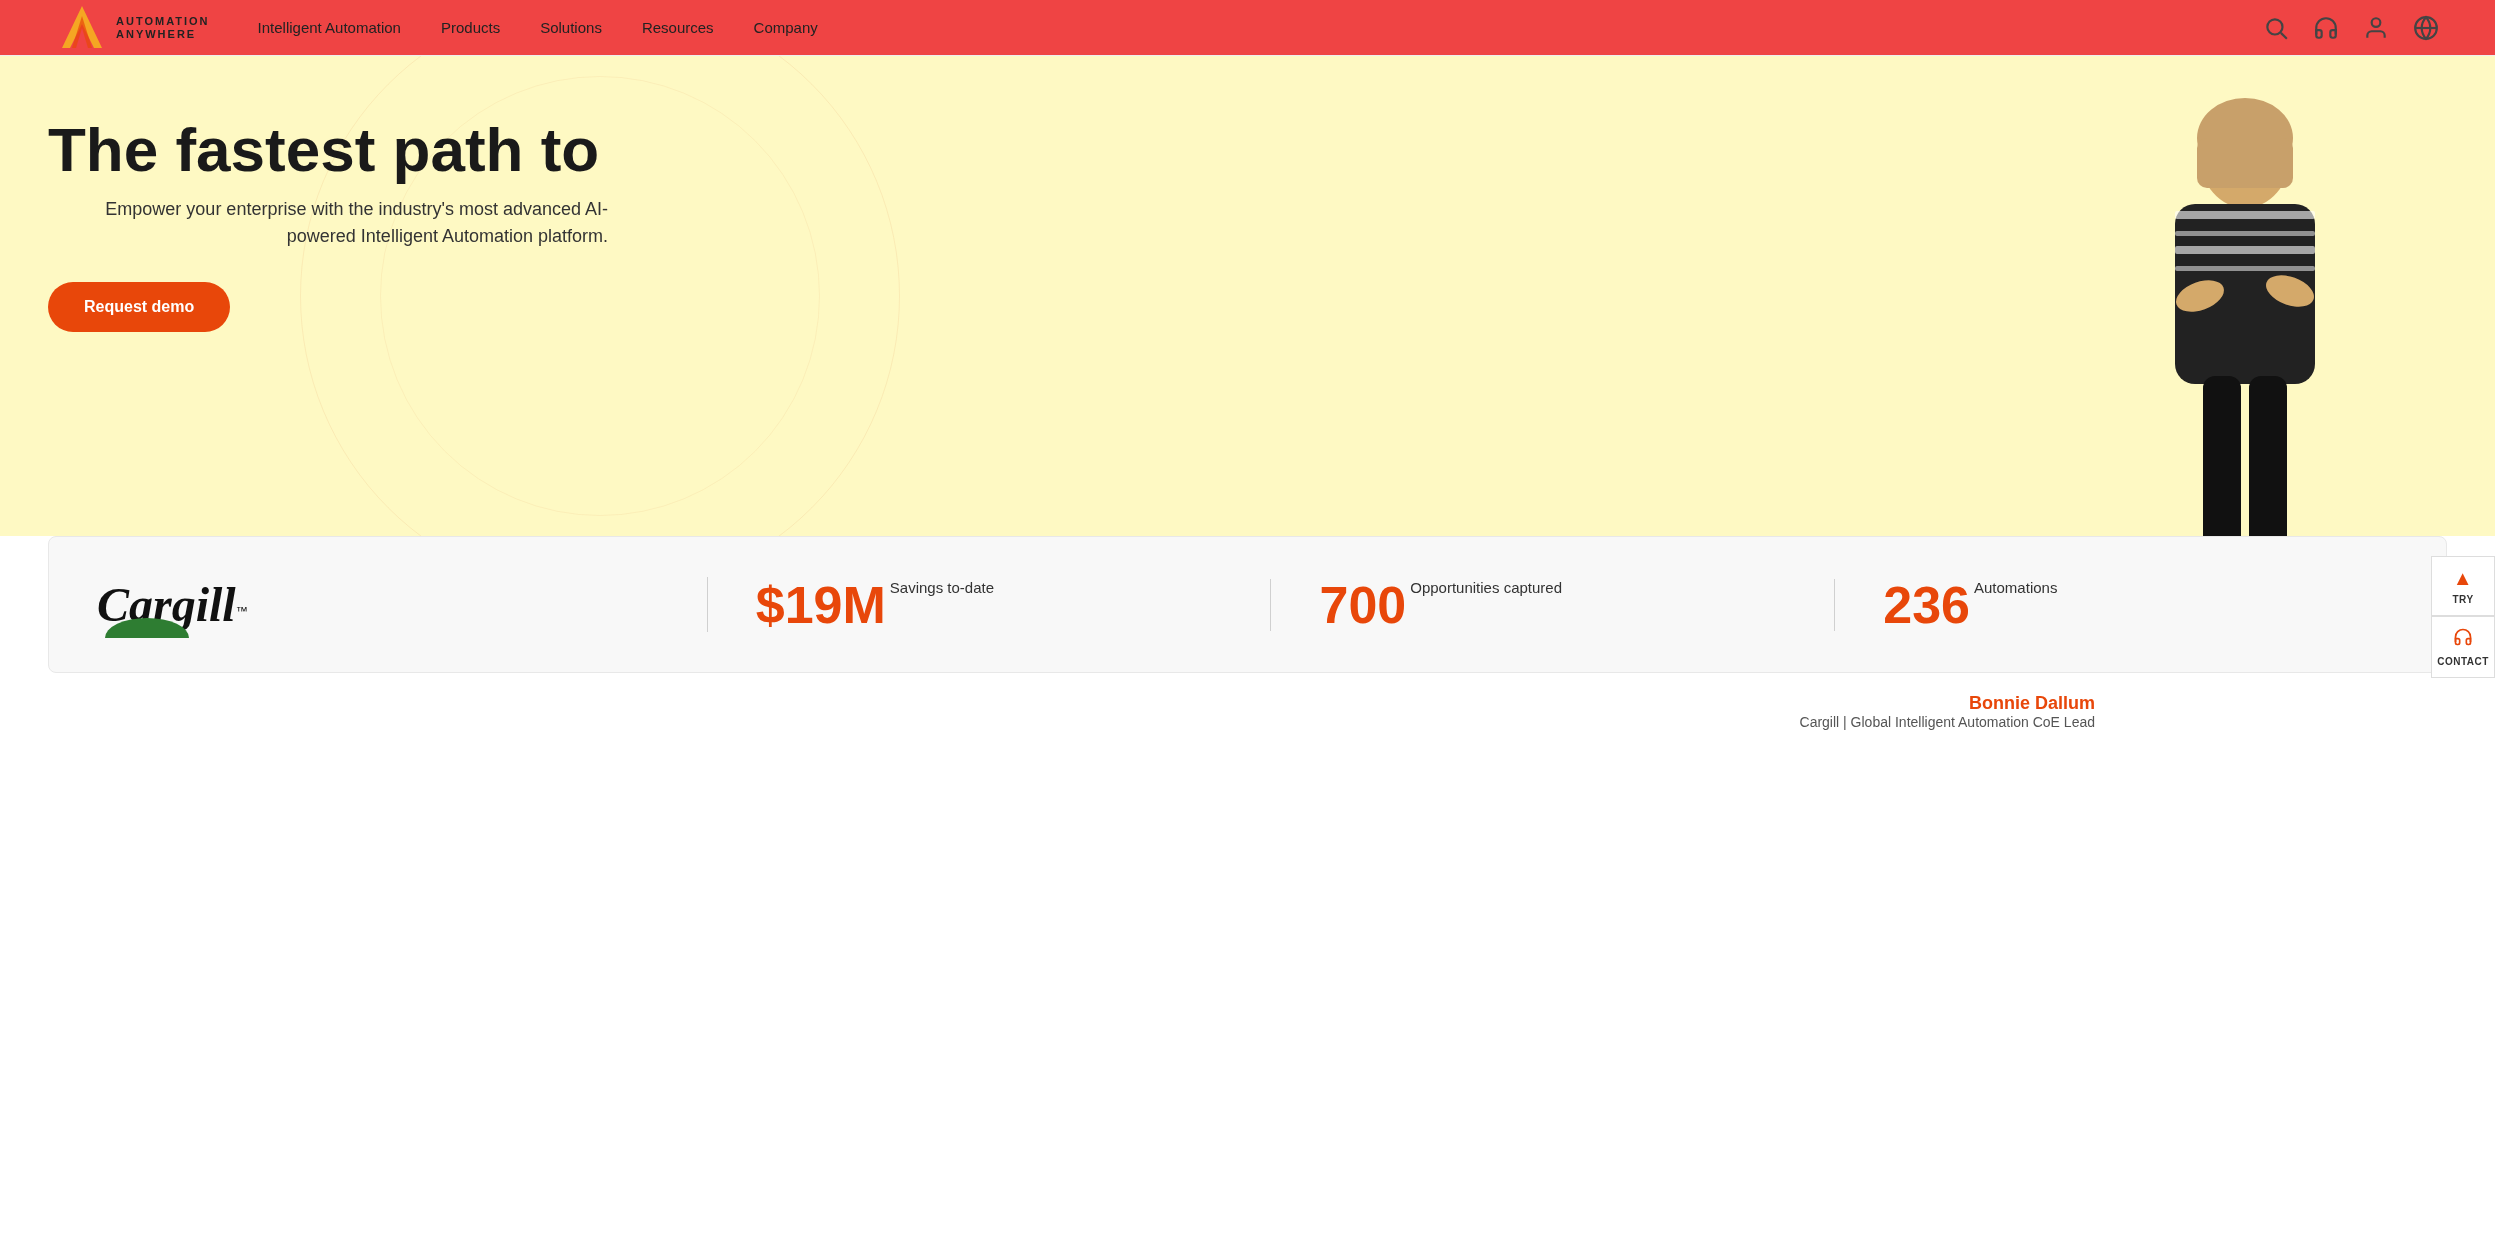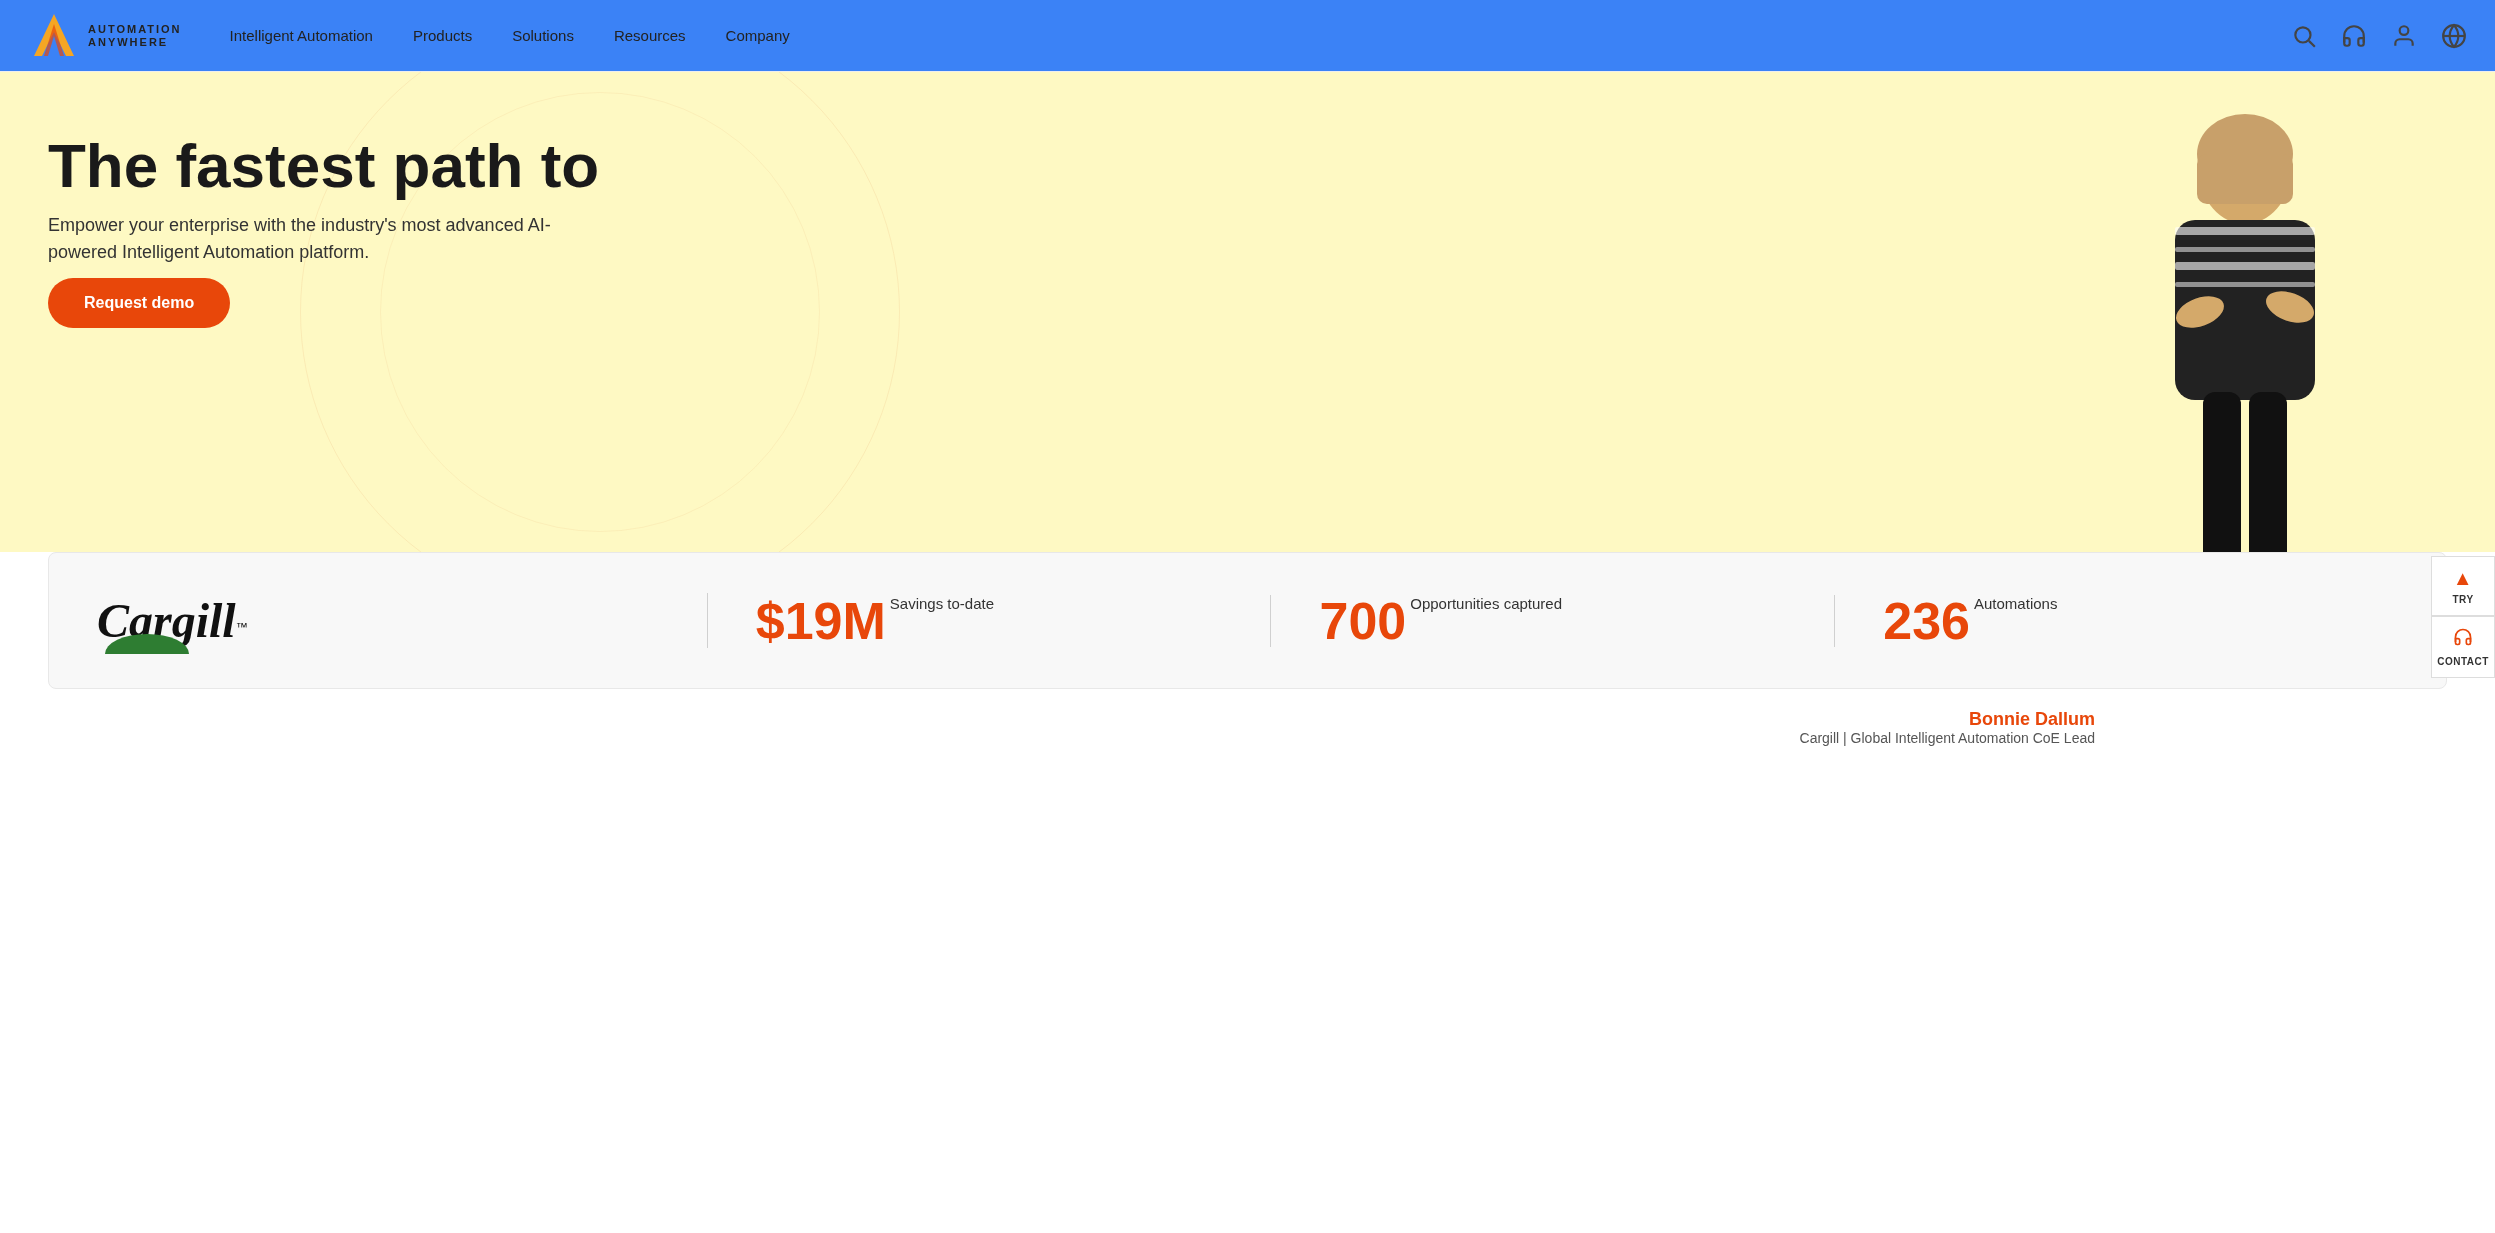--- a/index.html
+++ b/index.html
@@ -2,23 +2,23 @@
 <html><head>
   <meta charset="utf-8">
   <style>
     * { margin: 0; padding: 0; box-sizing: border-box; }
     body { font-family: 'Arial', sans-serif; background: #fff; overflow-x: hidden; }
 
     
     .navbar {
       display: flex;
       align-items: center;
-      padding: 0 28px;
-      height: 72px;
-      background: #3b82f6;
+      padding: 0 56px;
+      height: 56px;
+      background: #ef4444;
       border-bottom: 1px solid #eee;
       position: relative;
       z-index: 100;
     }
     .logo-area {
       display: flex;
       align-items: center;
       gap: 8px;
       margin-right: 48px;
       flex-shrink: 0;
@@ -110,22 +110,23 @@
     }
     .hero-title-orange {
       color: #e8470a;
       font-style: italic;
       font-weight: 800;
     }
     .hero-subtitle {
       font-size: 18px;
       color: #333;
       line-height: 1.5;
-      margin-bottom: 12px;
+      margin-bottom: 32px;
       max-width: 560px;
+      text-align: right;
     }
     .cta-btn {
       background: #e8470a;
       color: #fff;
       border: none;
       border-radius: 30px;
       padding: 16px 36px;
       font-size: 16px;
       font-weight: 600;
       cursor: pointer;

